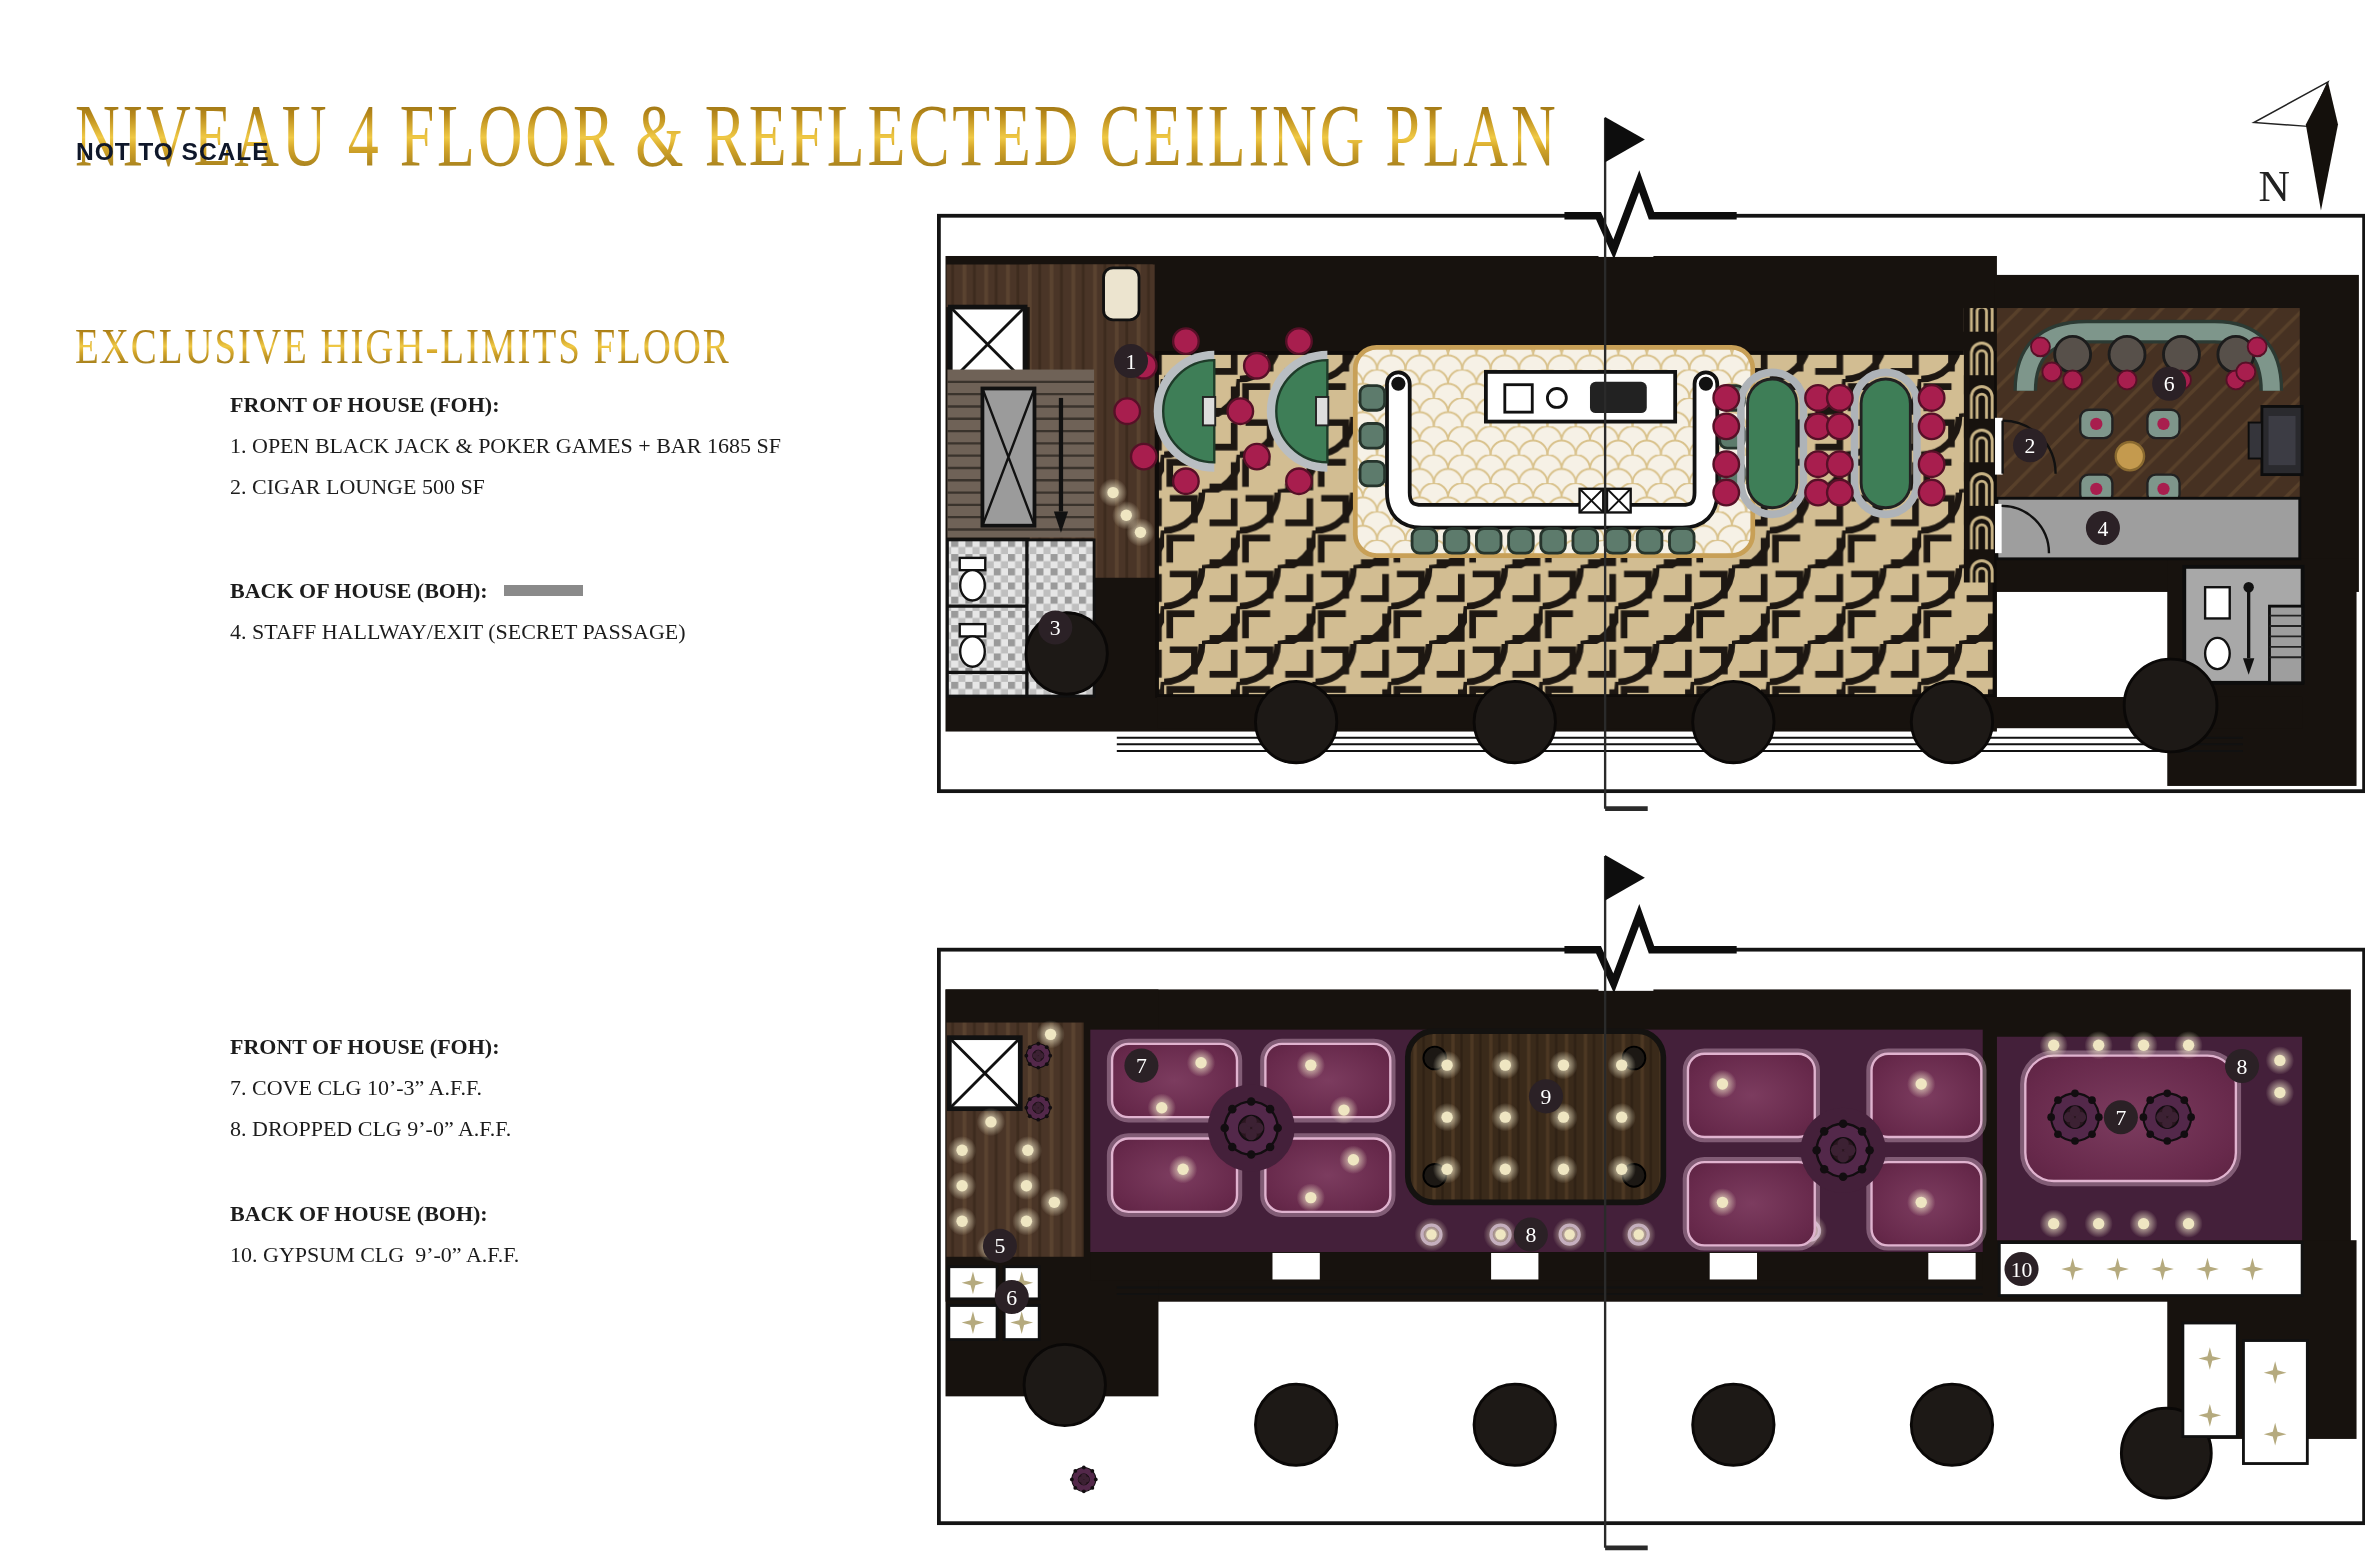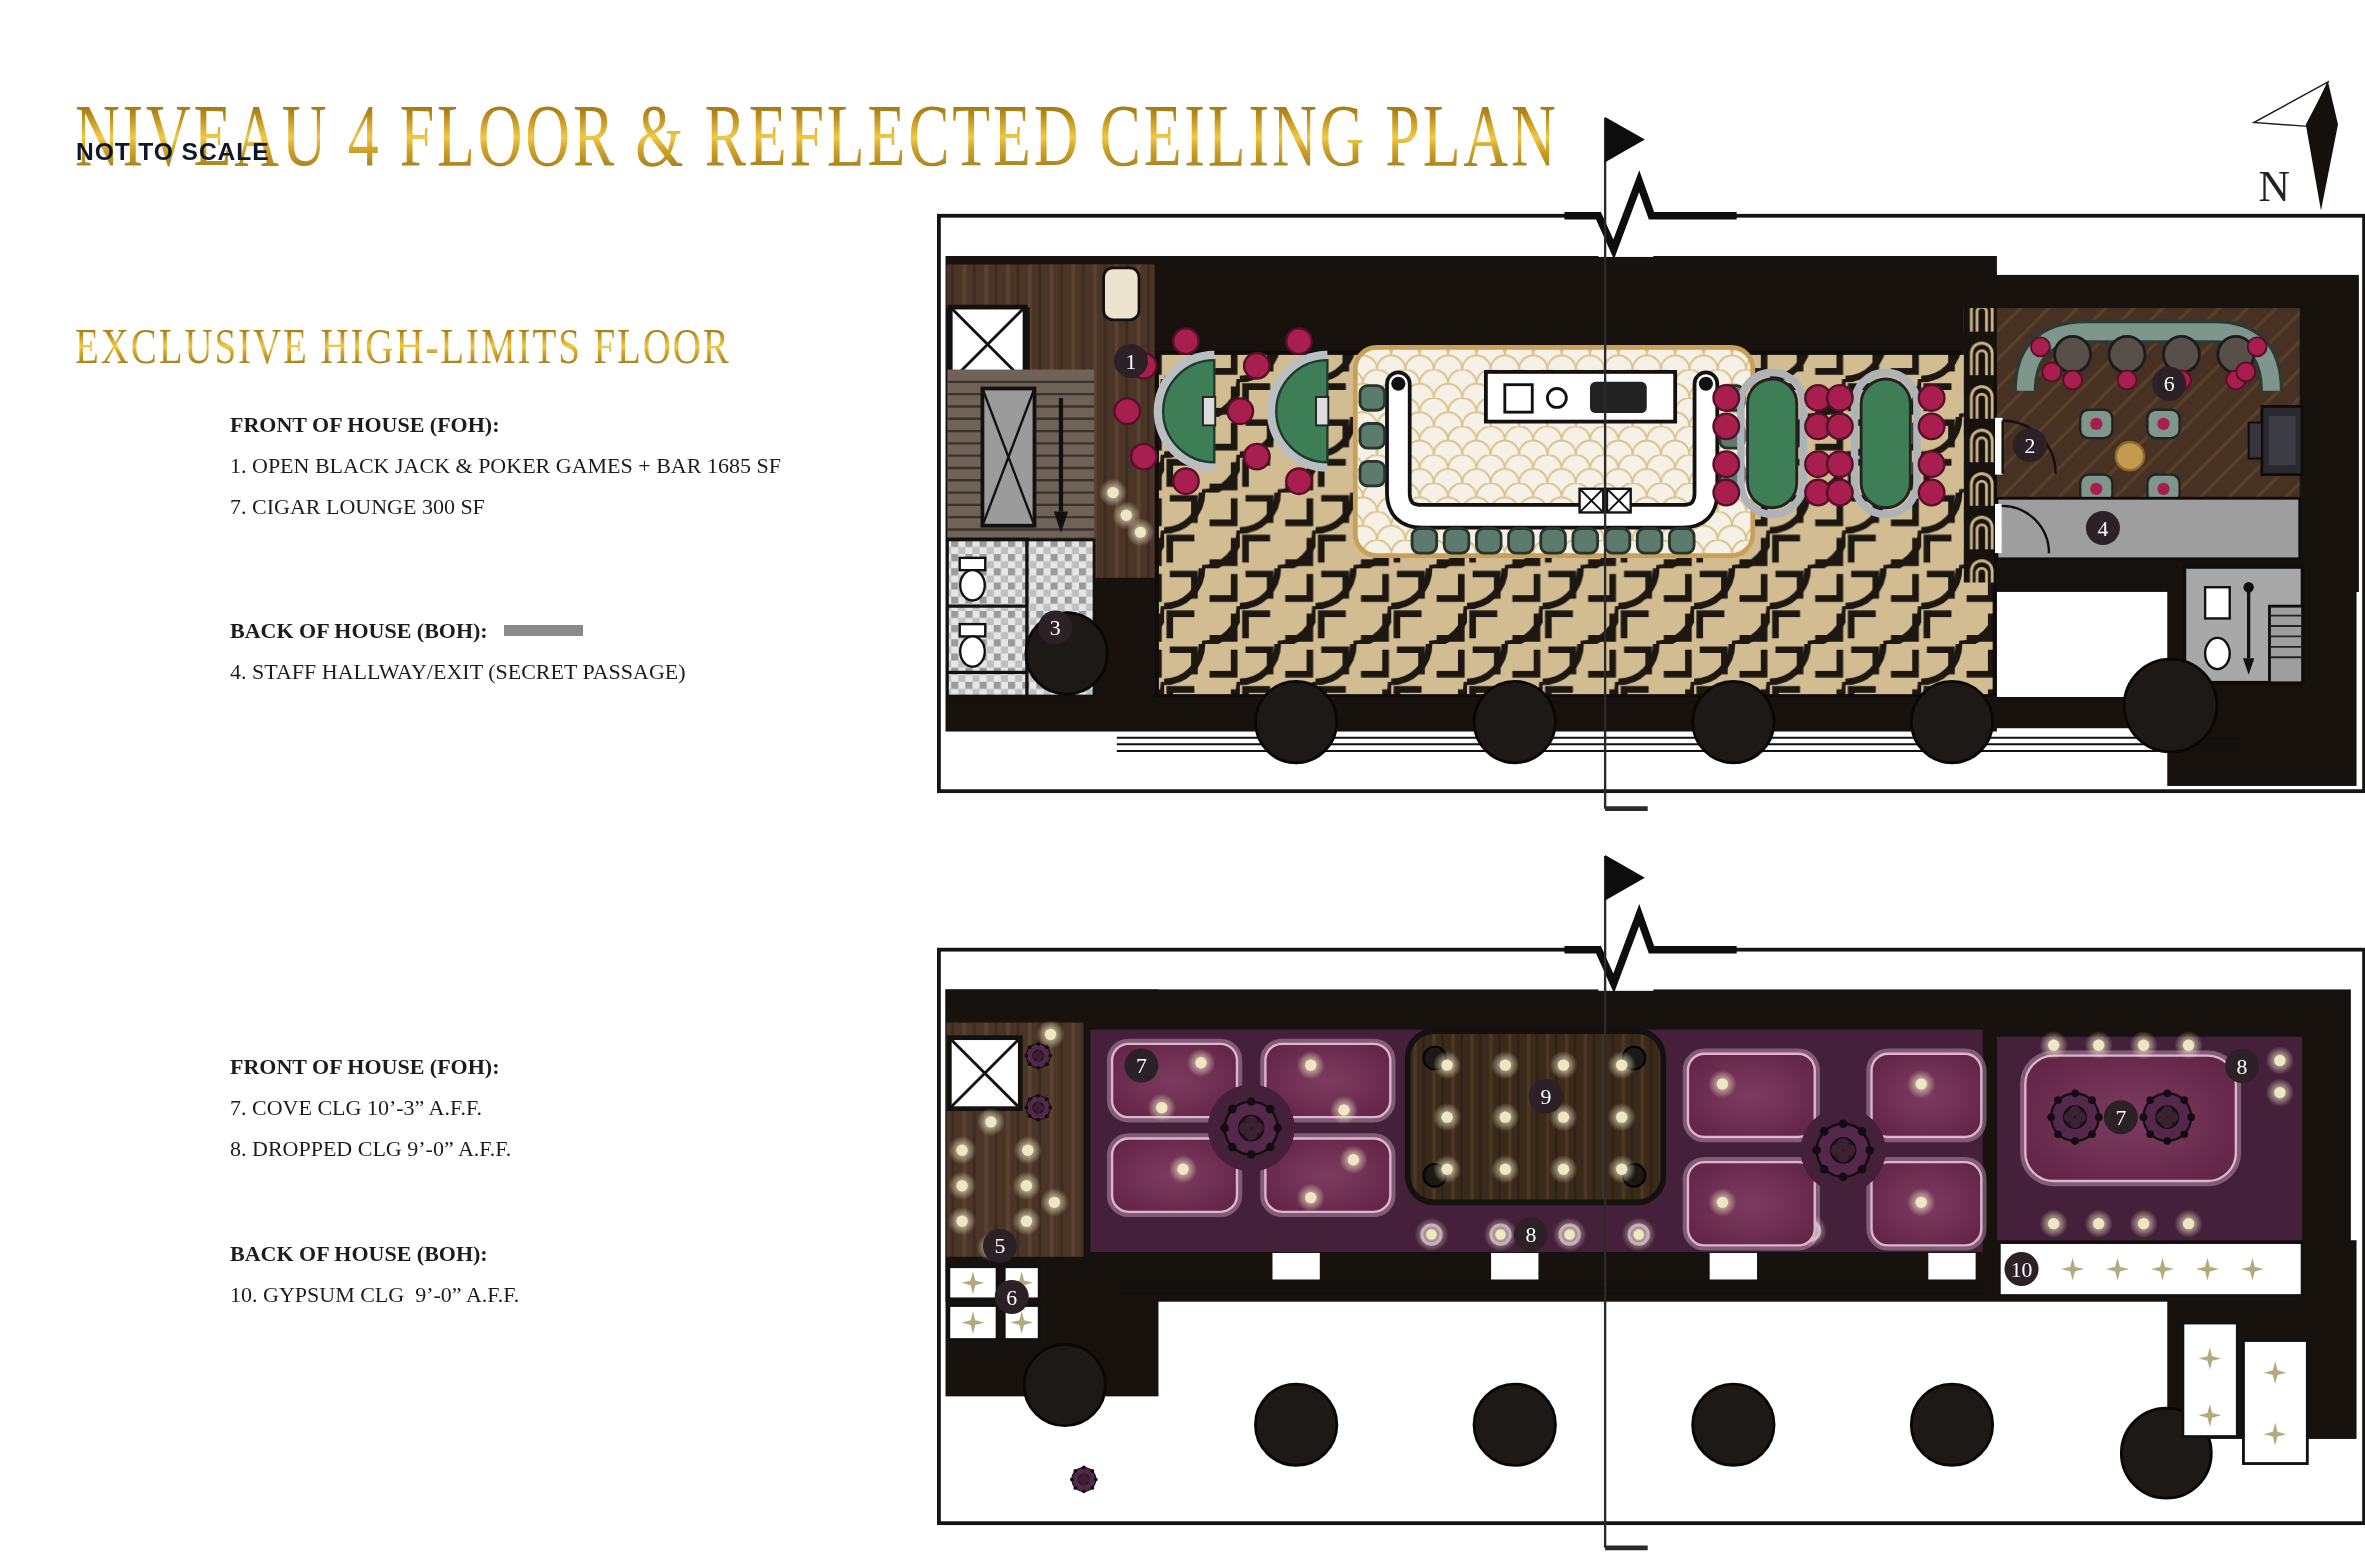--- a/index.html
+++ b/index.html
@@ -8,21 +8,21 @@
   .gold{background:linear-gradient(180deg,#6b520f 0%,#b8891a 30%,#f0c945 52%,#d4a62a 62%,#7a5c10 100%);
         -webkit-background-clip:text;background-clip:text;color:transparent;}
   .title{position:absolute;left:75px;top:42px;font-size:62px;letter-spacing:2.8px;
          transform:scaleY(1.45);transform-origin:top left;white-space:nowrap;font-weight:normal;}
   .scalenote{position:absolute;left:76px;top:138px;font-family:"Liberation Sans",sans-serif;
          font-weight:bold;font-size:24.6px;letter-spacing:0.9px;color:#0f172a;}
   .subtitle{position:absolute;left:75px;top:316px;font-size:39px;letter-spacing:1.9px;
          transform:scaleY(1.3);transform-origin:top left;white-space:nowrap;}
   .legend{position:absolute;left:230px;color:#1c1c1c;}
   .leg-row{height:41px;display:flex;align-items:center;font-size:22px;white-space:pre;}
-  .leg-head{font-weight:bold;margin-top:20px;}
+  .leg-head{font-weight:bold;}
   .spacer1{height:63px;} .spacer2{height:44px;}
   .swatch{display:inline-block;width:79px;height:11.4px;background:#8a8a8a;margin-left:16px;}
   .north{position:absolute;left:2250px;top:79px;}
   .plans{position:absolute;left:937px;top:114px;}
   .bnum{font-family:"Liberation Serif",serif;font-size:46px;fill:#ffffff;text-anchor:middle;}
   .cpanelGlow{fill:none;stroke:rgba(243,206,228,.35);stroke-width:22px;}
   .cpanel{fill:url(#panelgrad);stroke:#e0b3cf;stroke-width:5px;}
 </style>
 </head>
 <body>
@@ -36,21 +36,21 @@
     <polygon points="165,6 8,92 122,100" fill="#ffffff" stroke="#222" stroke-width="3"></polygon>
     <polygon points="165,6 118,96 150,278 186,96" fill="#14100c"></polygon>
     <text x="18" y="258" font-family="Liberation Serif, serif" font-size="92" fill="#222">N</text>
   </svg>
 
   <div class="subtitle gold">EXCLUSIVE HIGH-LIMITS FLOOR</div>
 
   <div class="legend" style="top:384px;">
     <div class="leg-row leg-head">FRONT OF HOUSE (FOH):</div>
     <div class="leg-row">1. OPEN BLACK JACK &amp; POKER GAMES + BAR 1685 SF</div>
-    <div class="leg-row">7. CIGAR LOUNGE 300 SF</div>
+    <div class="leg-row">2. CIGAR LOUNGE 500 SF</div>
     <div class="spacer1"></div>
     <div class="leg-row leg-head">
       <span>BACK OF HOUSE (BOH):</span><span class="swatch"></span>
     </div>
     <div class="leg-row">4. STAFF HALLWAY/EXIT (SECRET PASSAGE)</div>
   </div>
 
   <div class="legend" style="top:1026px;">
     <div class="leg-row leg-head">FRONT OF HOUSE (FOH):</div>
     <div class="leg-row">7. COVE CLG 10’-3” A.F.F.</div>

